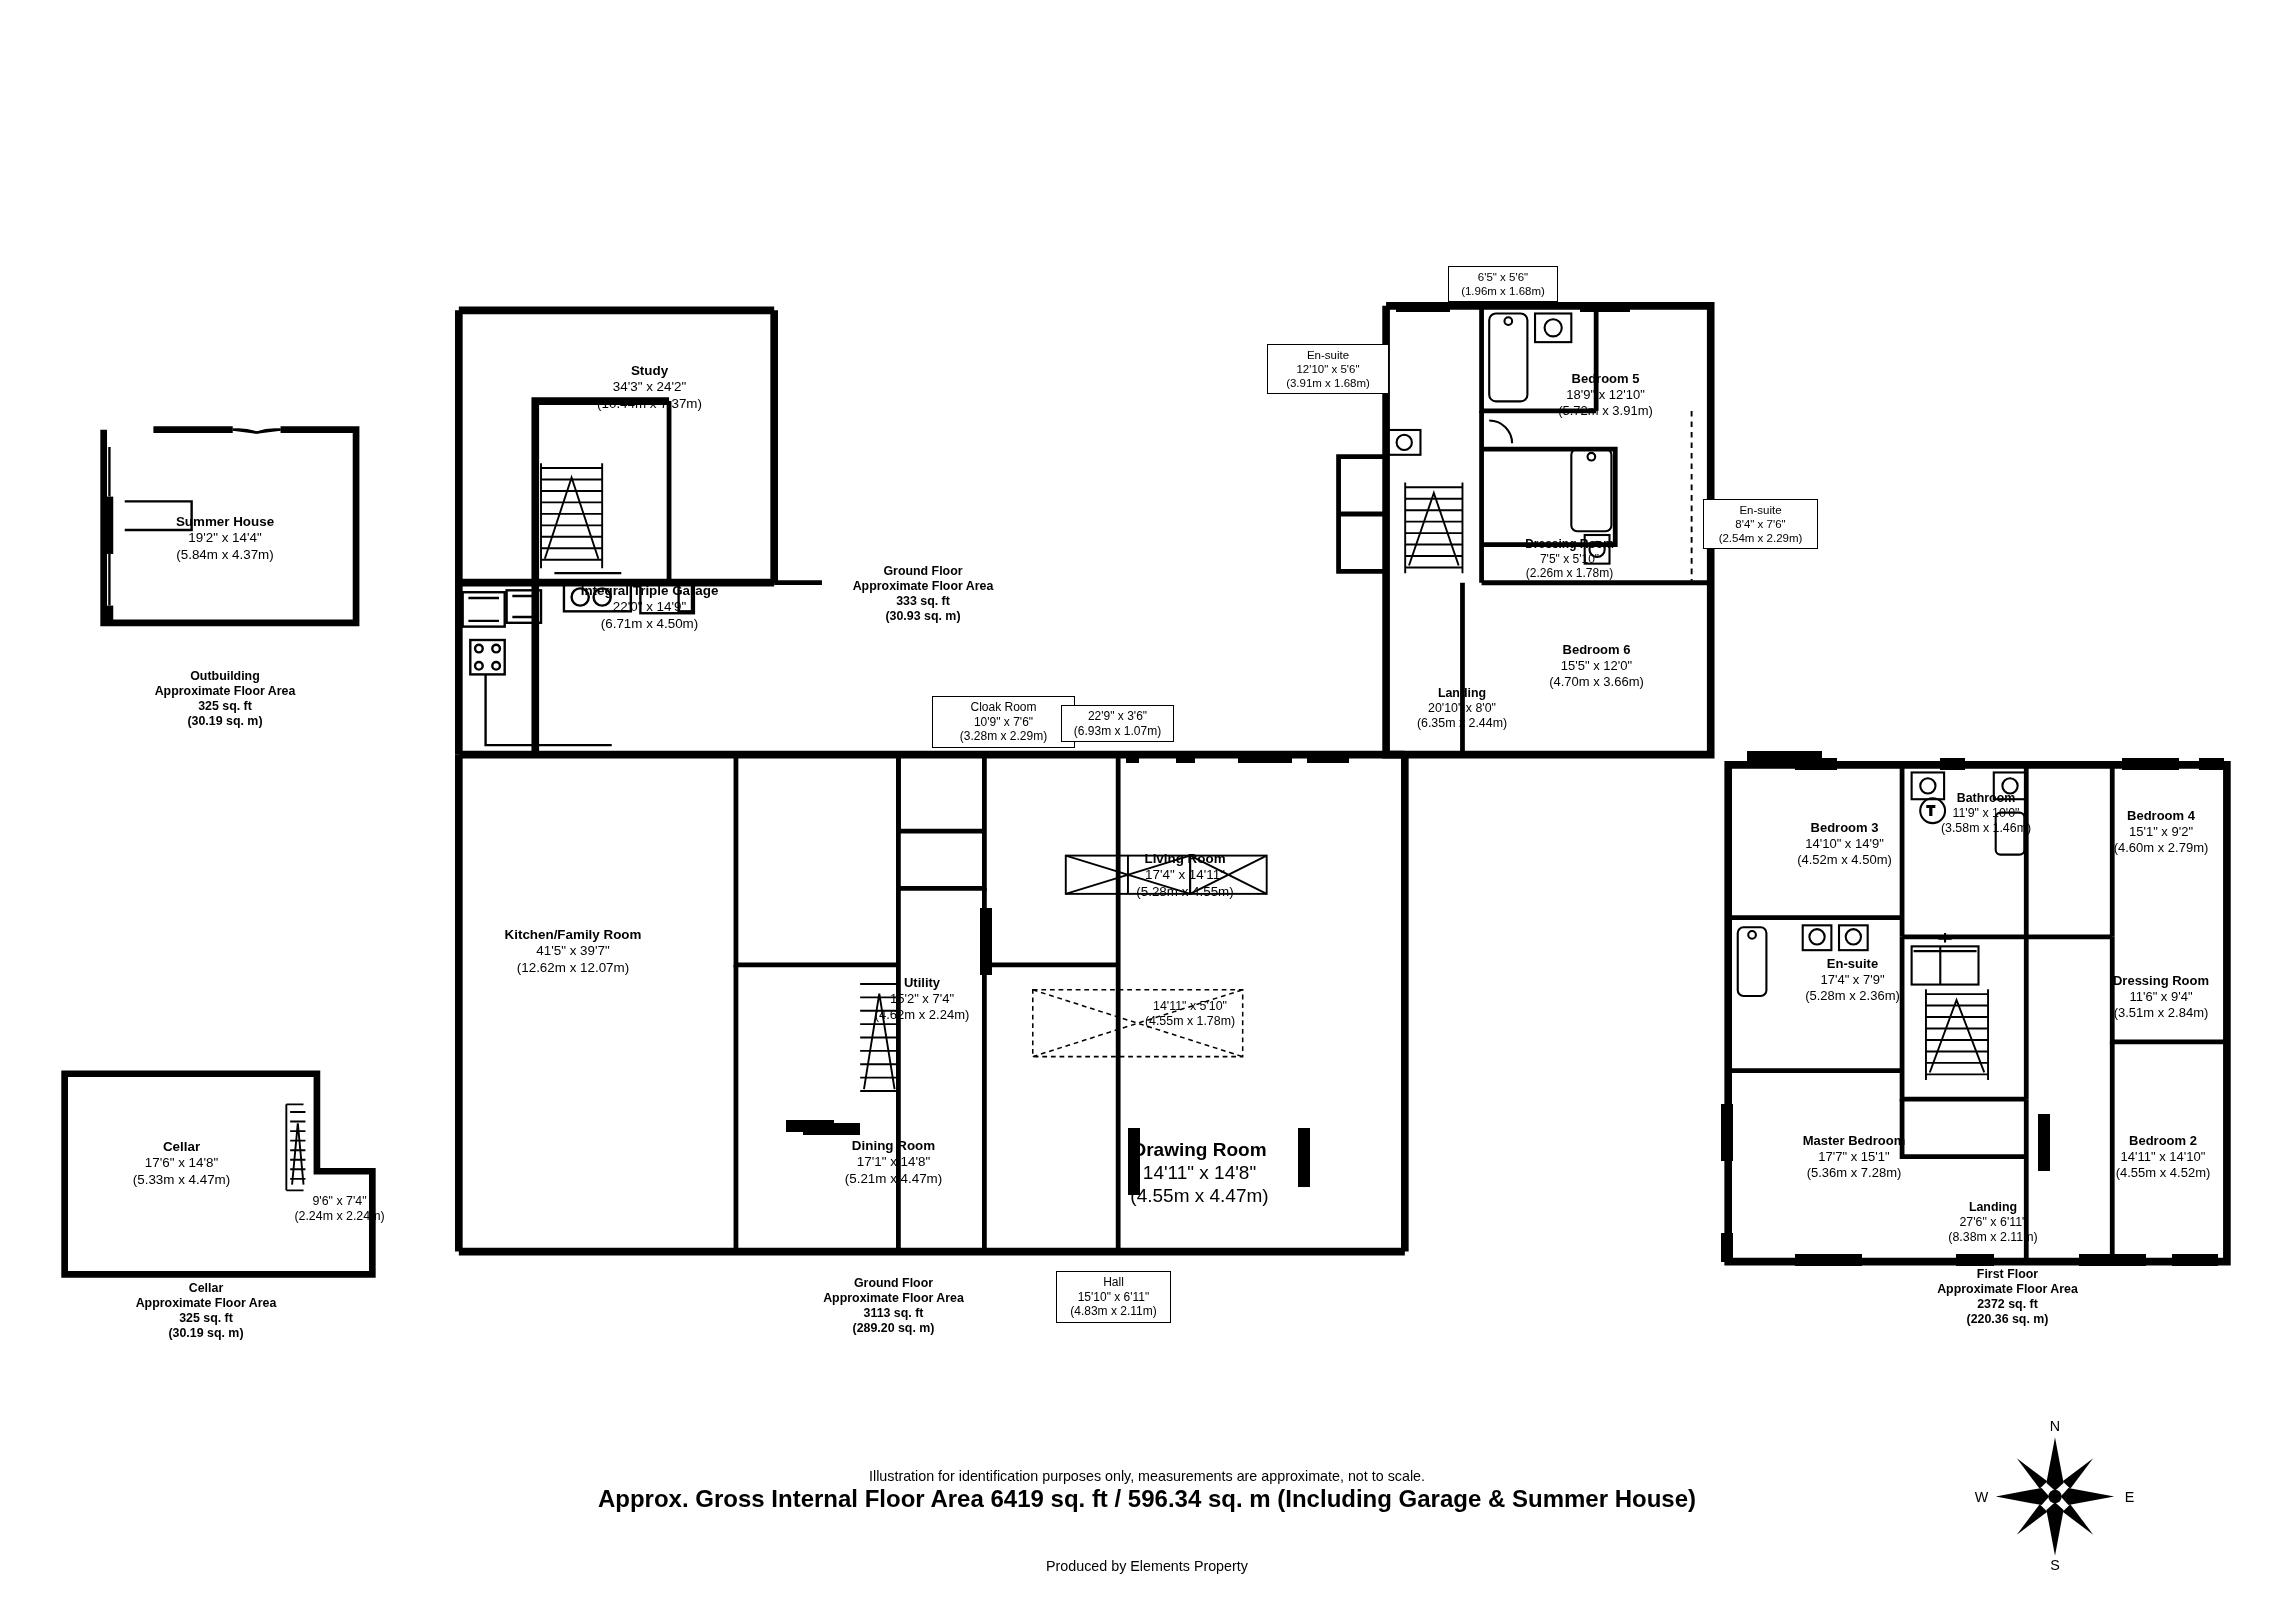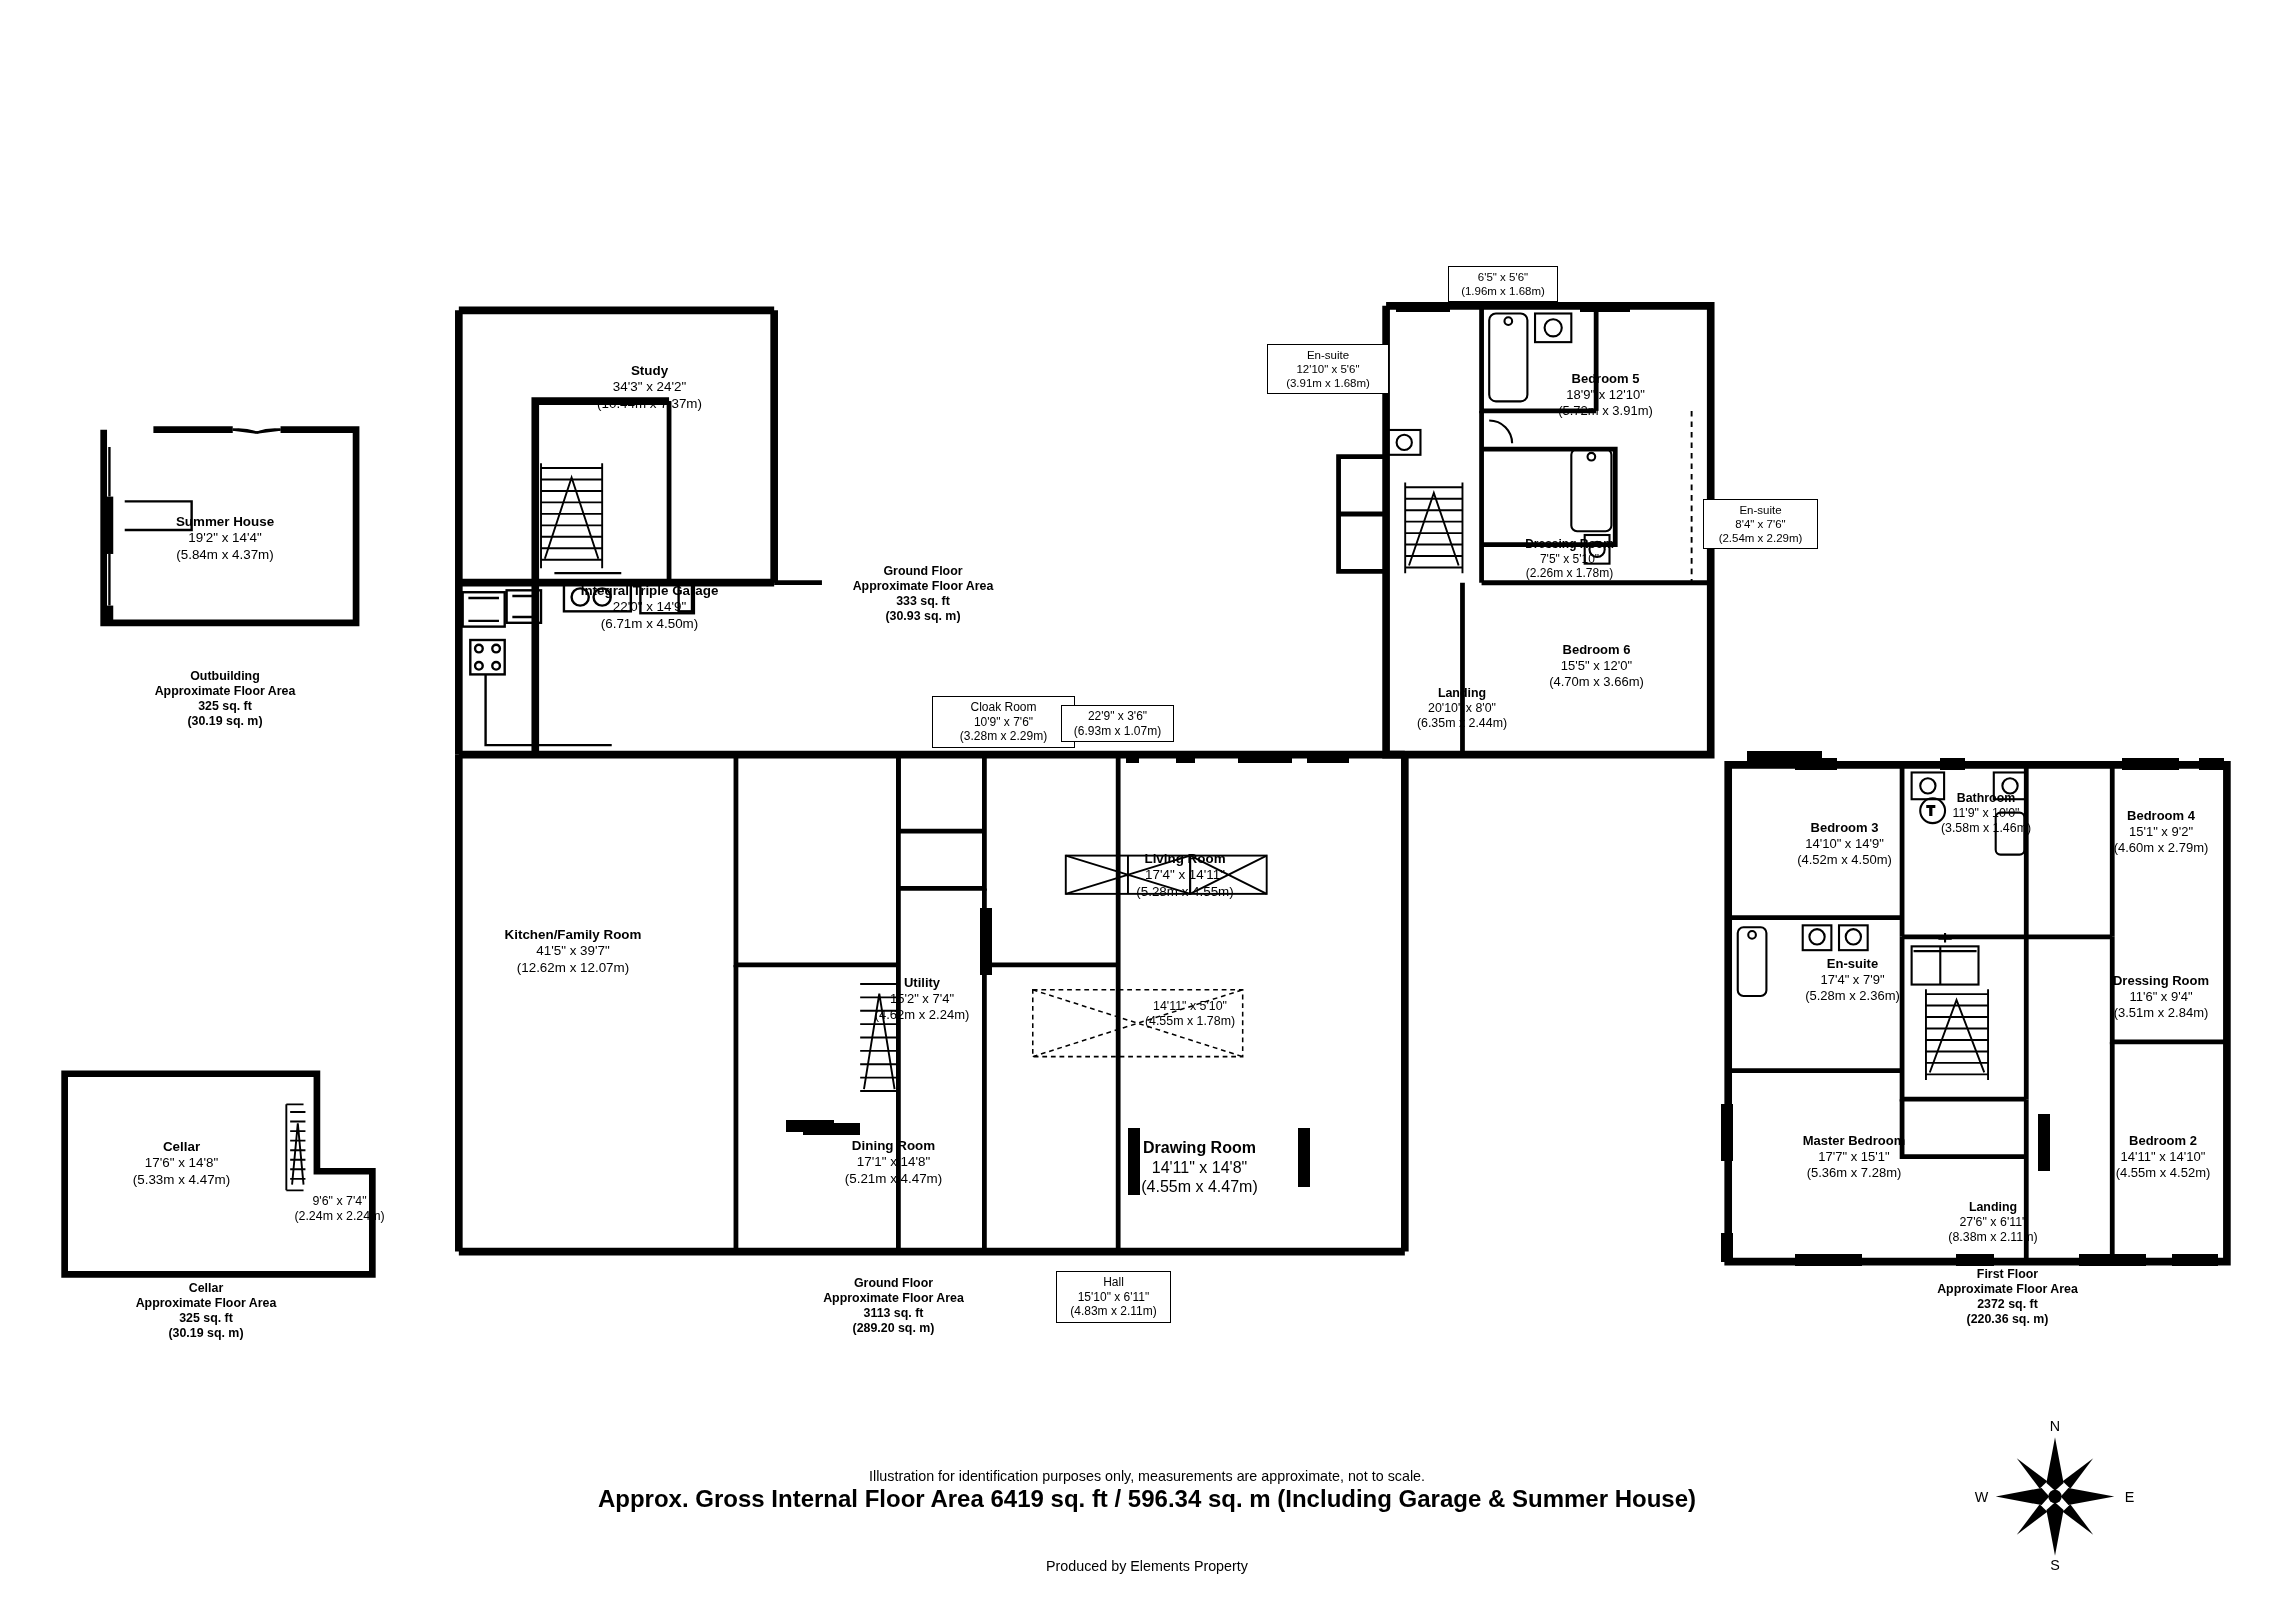--- a/index.html
+++ b/index.html
@@ -225,21 +225,21 @@
     <div class="d">14'11" x 5'10"</div>
     <div class="d">(4.55m x 1.78m)</div>
   </div>
 
   <div class="lbl" style="left:793px;top:1138px;width:201px;font-size:13.4px;">
     <div class="t">Dining Room</div>
     <div class="d">17'1" x 14'8"</div>
     <div class="d">(5.21m x 4.47m)</div>
   </div>
 
-  <div class="lbl" style="left:1099px;top:1138px;width:201px;font-size:16px;">
+  <div class="lbl" style="left:1099px;top:1138px;width:201px;font-size:19px;">
     <div class="t">Drawing Room</div>
     <div class="d">14'11" x 14'8"</div>
     <div class="d">(4.55m x 4.47m)</div>
   </div>
 
   <div class="box" style="left:1056px;top:1271px;width:115px;font-size:12px;">
     <div class="t">Hall</div>
     <div class="d">15'10" x 6'11"</div>
     <div class="d">(4.83m x 2.11m)</div>
   </div>

